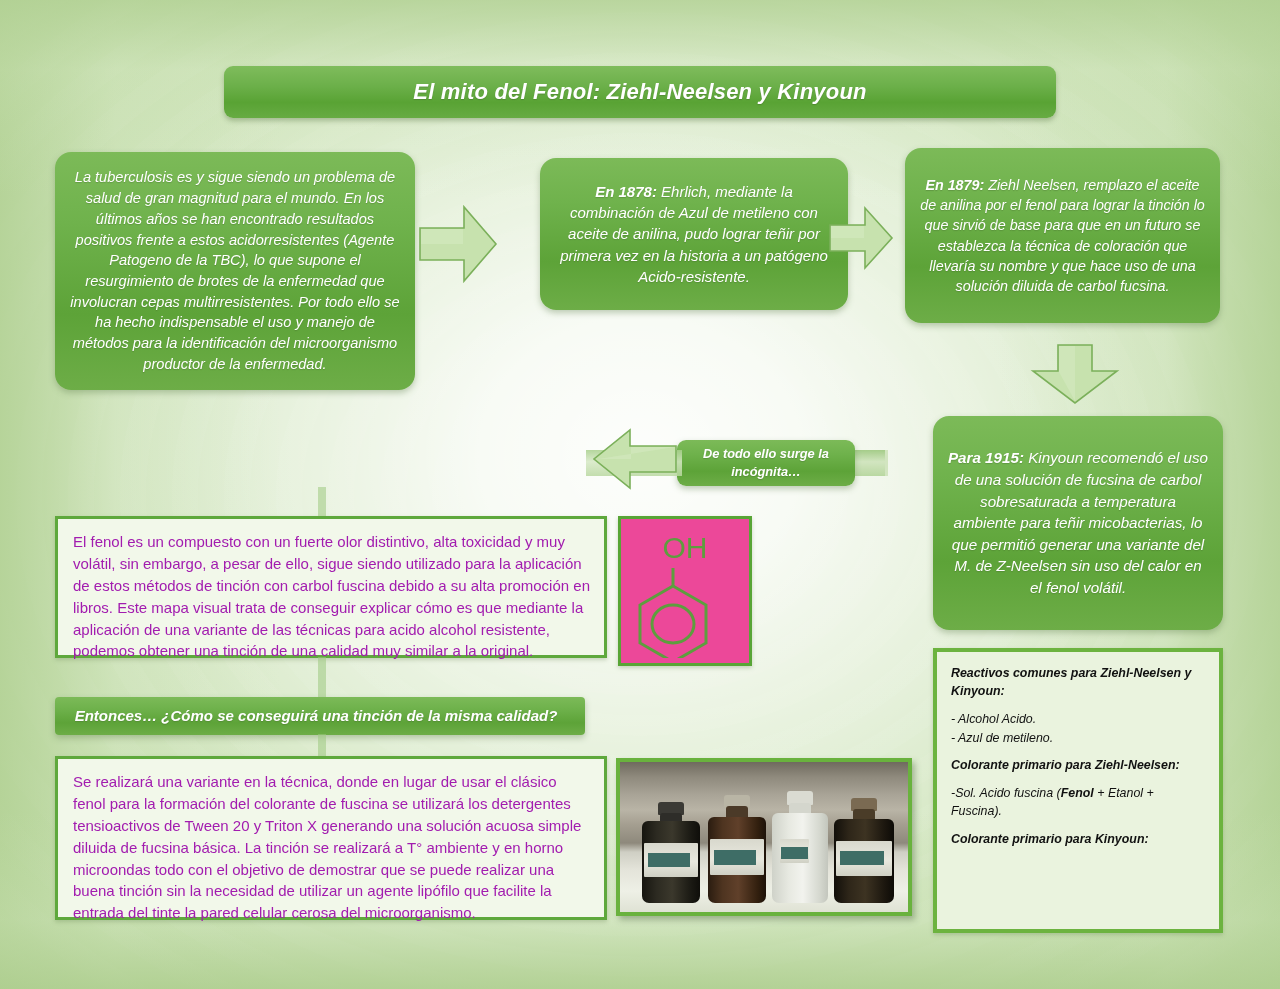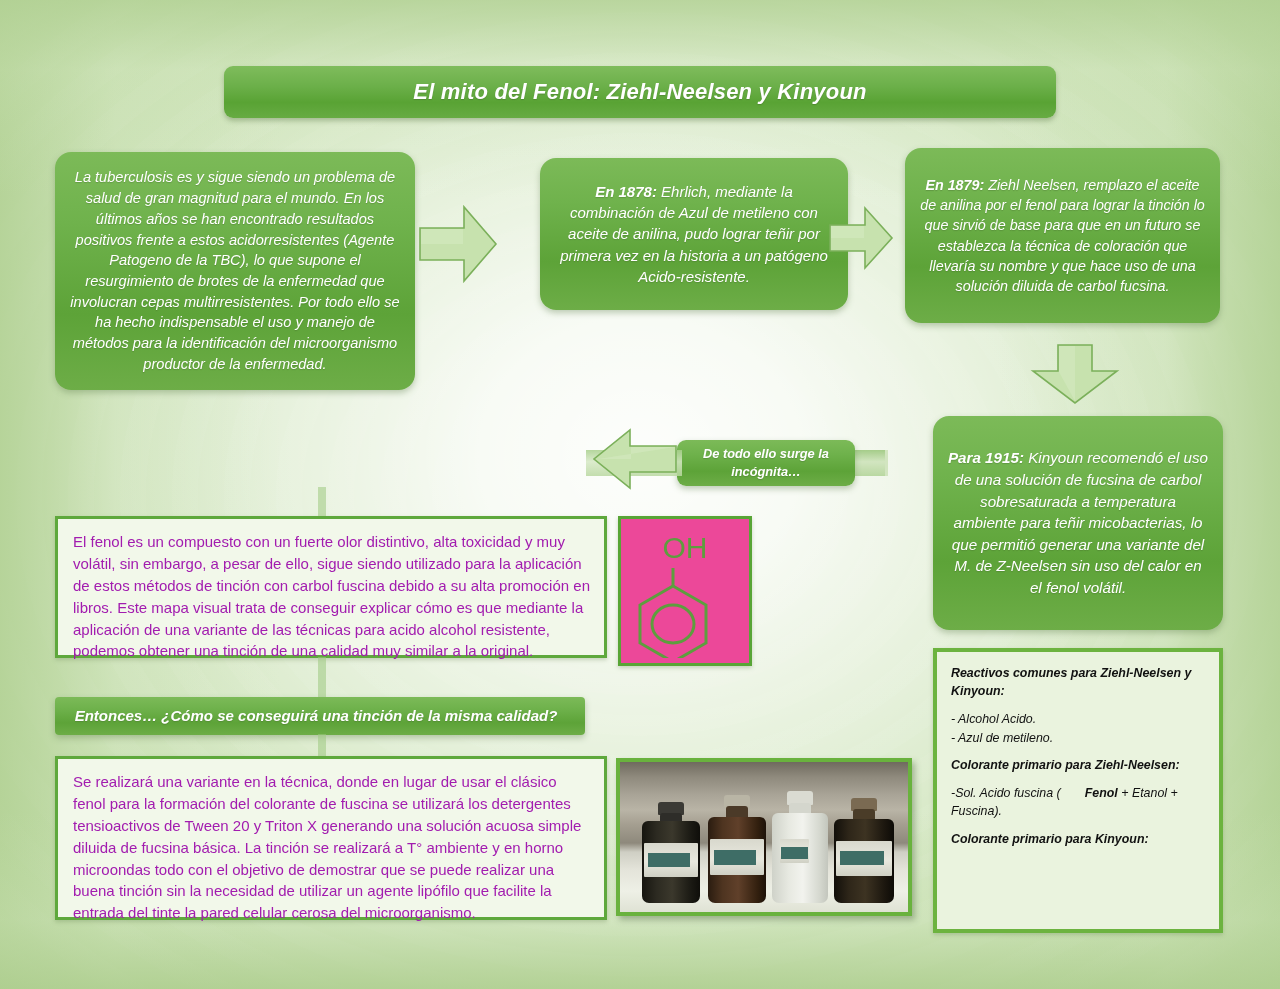--- a/index.html
+++ b/index.html
@@ -132,21 +132,21 @@
     padding: 12px 14px;
     color: #111111;
     font-size: 12.4px;
     font-style: italic;
     line-height: 1.48;
     box-shadow: 0 2px 4px rgba(100,130,80,0.30);
   }
   #box-reactivos p { margin: 0 0 9px 0; }
   #box-reactivos p.tight { margin: 0 0 1px 0; }
   #box-reactivos p:last-child { margin-bottom: 0; }
-  #box-reactivos b { font-weight: bold; margin-left: 24px; }
+  #box-reactivos b { font-weight: bold; }
   .rx-head { font-weight: bold; }
 
   
   #phenol-panel {
     left: 618px; top: 516px; width: 134px; height: 150px;
     background: #ec4899;
     border: 3px solid #58a536;
     box-shadow: 0 2px 4px rgba(100,130,80,0.30);
     display: flex; align-items: center; justify-content: center;
   }

